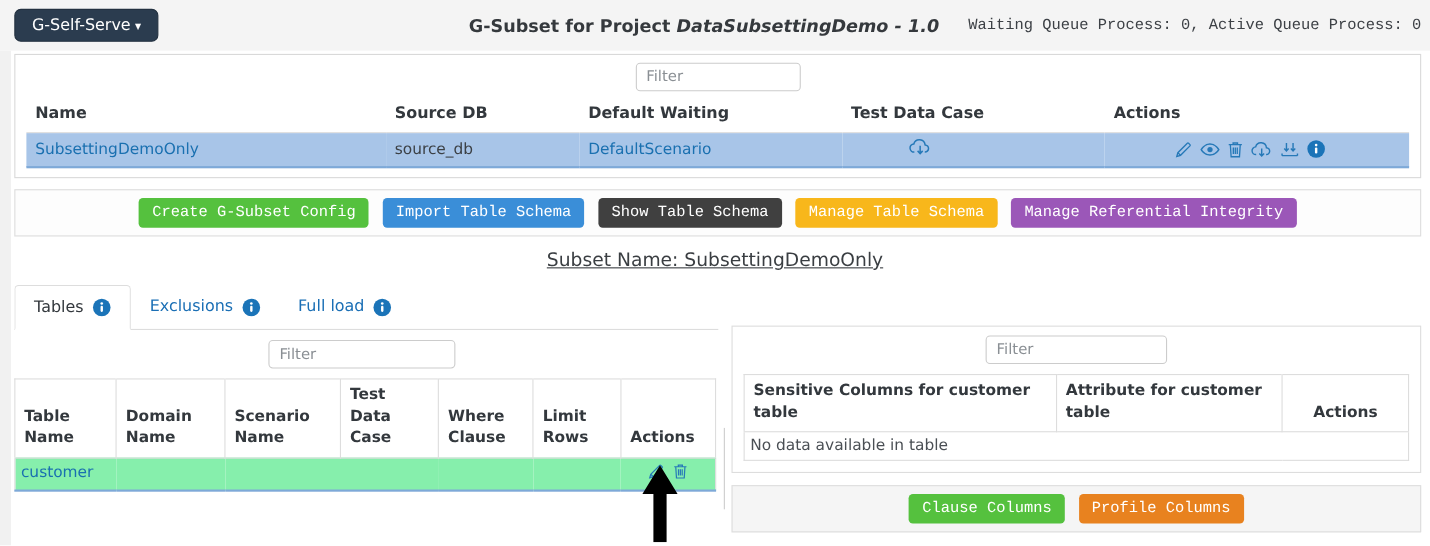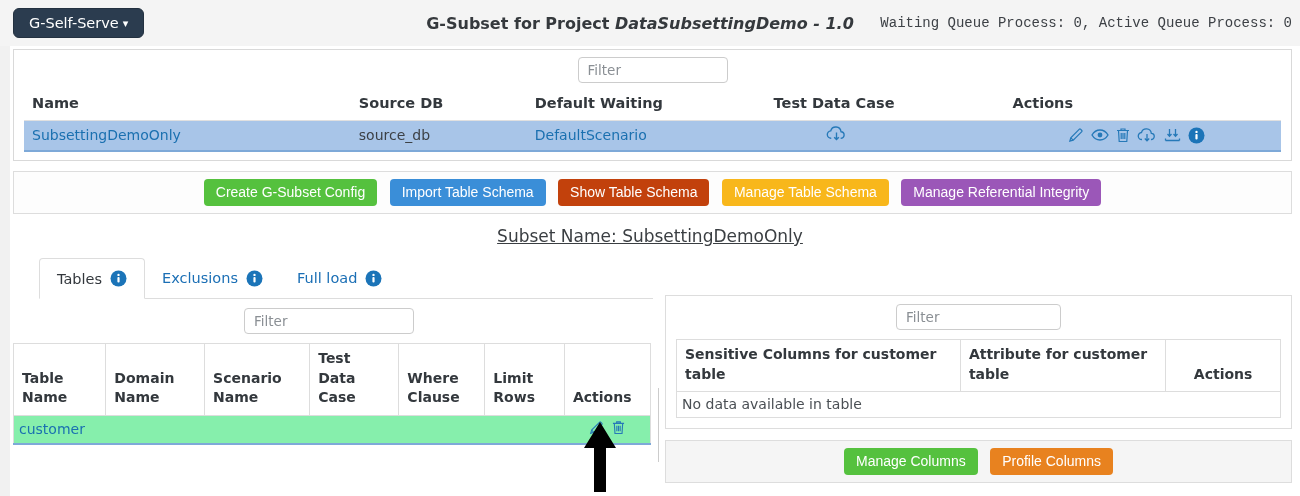--- a/index.html
+++ b/index.html
@@ -42,38 +42,38 @@
   table.projects th:nth-child(1){width:26%} table.projects th:nth-child(2){width:14%}
   table.projects th:nth-child(3){width:19%} table.projects th:nth-child(4){width:19%}
   table.projects th:nth-child(5){width:22%}
   table.projects td { padding:4px 8px 5px; font-size:14px; }
   tr.hl td { background:#a8c5e8; border-bottom:2px solid #7ea9d8; }
   .tdc-cell { padding-left:60px !important; }
   .actions-cell { display:flex; align-items:center; gap:7px; padding-left:56px; }
 
   
   .toolbar { margin:10px 8px 0 13px; border:1px solid #dddddd; background:#fdfdfd; padding:7px 0; text-align:center; }
-  .btn { display:inline-block; color:#fff; font-size:14px; padding:5px 12px 6px; border-radius:4px; margin:0 4px; border:none; cursor:pointer; font-family:Liberation Sans, sans-serif; }
+  .btn { display:inline-block; color:#fff; font-size:14px; padding:5px 12px 6px; border-radius:4px; margin:0 4px; border:none; cursor:pointer; font-family:Liberation Mono, monospace; }
   .btn-green  { background:#55c13e; }
   .btn-blue   { background:#3a8ed8; }
-  .btn-orange { background:#c2410c; }
+  .btn-orange { background:#404040; }
   .btn-amber  { background:#f8b71b; }
   .btn-purple { background:#9b57b8; }
   .btn-orange2{ background:#e8821f; }
 
   
   .subset-heading { margin-top:12px; text-align:center; font-size:17px; font-weight:normal; text-decoration:underline; color:#3a3e42; }
 
   
   .bottom { display:flex; margin:12px 8px 0 13px; align-items:flex-start; }
   .left-panel { width:640px; position:relative; }
   .panel-divider { position:absolute; right:-6px; top:130px; height:74px; width:1px; background:#cccccc; }
   .right-panel { flex:1; margin-left:12px; margin-top:37px; }
 
-  .tabs { display:flex; border-bottom:1px solid #dddddd; height:41px;margin-left:26px; }
+  .tabs { display:flex; border-bottom:1px solid #dddddd; height:41px; }
   .tab { display:flex; align-items:center; gap:8px; padding:0 17px; font-size:14.5px; color:#1b6fb5; cursor:pointer; }
   .tab.active { background:#fff; border:1px solid #dddddd; border-bottom:1px solid #fff; border-radius:4px 4px 0 0; color:#33383d; margin-bottom:-1px; }
 
   .left-content { padding:9px 2px 0 0; }
   table.grid { width:100%; border-collapse:collapse; margin-top:9px; border:1px solid #dddddd; }
   table.grid th { text-align:left; padding:5px 8px 7px; font-size:14px; color:#33383d;
     border-right:1px solid #dddddd; border-bottom:1px solid #dddddd; vertical-align:bottom; line-height:1.4; background:#fff; }
   table.grid th:last-child { border-right:none; }
   table.grid td { padding:4px 5px 5px; font-size:14px; }
   .lgrid th:nth-child(1){width:14.5%} .lgrid th:nth-child(2){width:15.5%} .lgrid th:nth-child(3){width:16.5%}
@@ -291,18 +291,18 @@
           </tr>
         </thead>
         <tbody>
           <tr>
             <td class="empty-cell" colspan="3">No data available in table</td>
           </tr>
         </tbody>
       </table>
     </div>
     <div class="right-footer">
-      <button class="btn btn-green">Manage Columns</button>
+      <button class="btn btn-green">Clause Columns</button>
       <button class="btn btn-orange2">Profile Columns</button>
     </div>
   </div>
 
 </div>
 
 </body></html>

